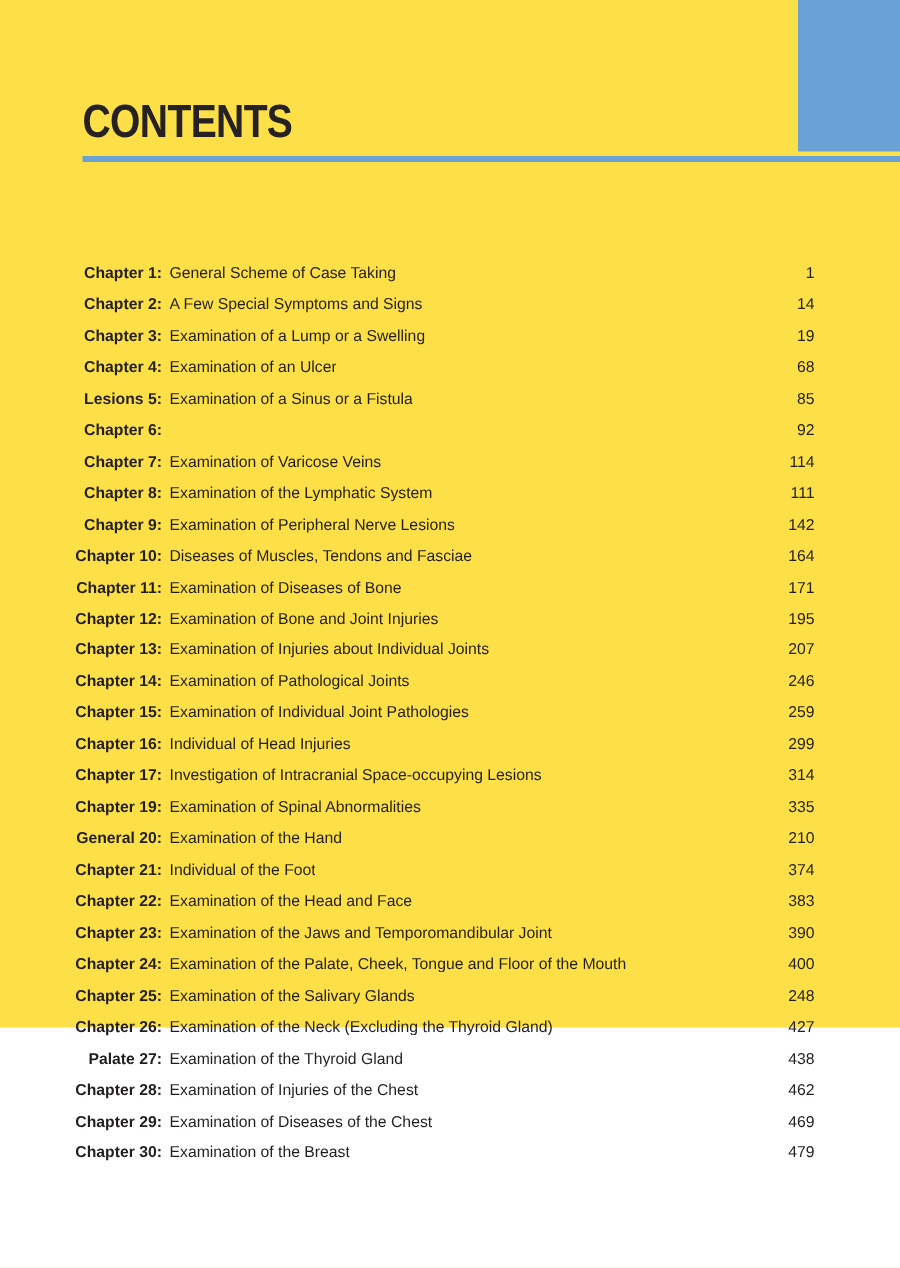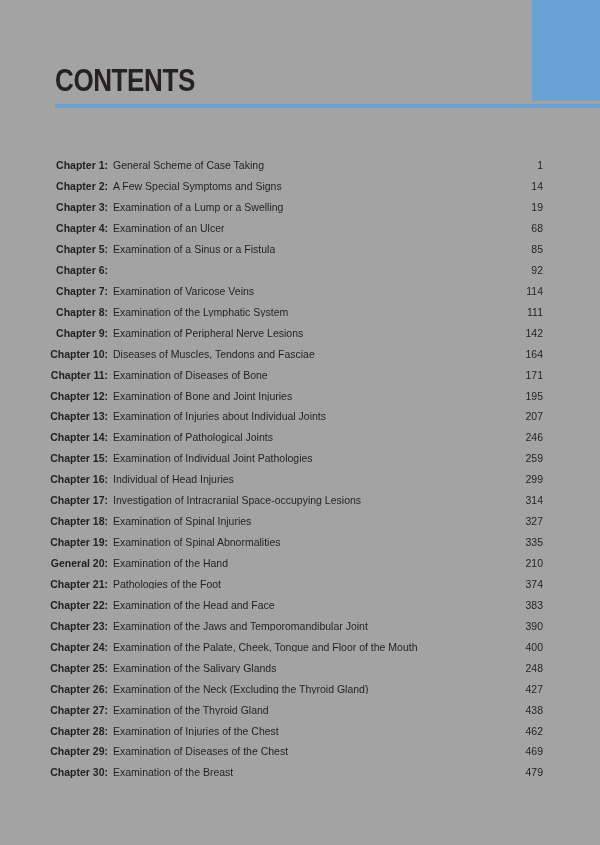--- a/index.html
+++ b/index.html
@@ -11,22 +11,22 @@
     width: 600px;
     height: 845px;
     background: #ffffff;
     font-family: "Liberation Sans", sans-serif;
     color: var(--ink);
     overflow: hidden;
   }
   .page {
     position: relative;
     width: 600px;
-    height: 845px;
-    background: #a3a3a3;
+    height: 685px;
+    background: #fde047;
   }
   
   .corner-block {
     position: absolute;
     top: 0;
     left: 532px;
     width: 68px;
     height: 101px;
     background: var(--accent);
   }
@@ -48,21 +48,21 @@
     position: absolute;
     top: 104px;
     left: 55px;
     right: 0;
     height: 4px;
     background: var(--accent);
   }
   
   .toc {
     position: absolute;
-    top: 155px;
+    top: 172px;
     left: 40px;
     right: 57px;
   }
   .toc-row {
     display: flex;
     align-items: center;
     height: 20.95px;
     font-size: 10.5px;
     line-height: 1;
     white-space: nowrap;
@@ -114,21 +114,21 @@
     <span class="toc-page">19</span>
   </div>
 
   <div class="toc-row">
     <span class="toc-label">Chapter 4:</span>
     <span class="toc-title">Examination of an Ulcer</span>
     <span class="toc-page">68</span>
   </div>
 
   <div class="toc-row">
-    <span class="toc-label">Chapter 5:</span>
+    <span class="toc-label">Lesions 5:</span>
     <span class="toc-title">Examination of a Sinus or a Fistula</span>
     <span class="toc-page">85</span>
   </div>
 
   <div class="toc-row">
     <span class="toc-label">Chapter 6:</span>
     <span class="toc-page">92</span>
   </div>
 
   <div class="toc-row">
@@ -190,41 +190,36 @@
     <span class="toc-title">Individual of Head Injuries</span>
     <span class="toc-page">299</span>
   </div>
 
   <div class="toc-row">
     <span class="toc-label">Chapter 17:</span>
     <span class="toc-title">Investigation of Intracranial Space-occupying Lesions</span>
     <span class="toc-page">314</span>
   </div>
 
-  <div class="toc-row">
-    <span class="toc-label">Chapter 18:</span>
-    <span class="toc-title">Examination of Spinal Injuries</span>
-    <span class="toc-page">327</span>
-  </div>
 
   <div class="toc-row">
     <span class="toc-label">Chapter 19:</span>
     <span class="toc-title">Examination of Spinal Abnormalities</span>
     <span class="toc-page">335</span>
   </div>
 
   <div class="toc-row">
     <span class="toc-label">General 20:</span>
     <span class="toc-title">Examination of the Hand</span>
     <span class="toc-page">210</span>
   </div>
 
   <div class="toc-row">
     <span class="toc-label">Chapter 21:</span>
-    <span class="toc-title">Pathologies of the Foot</span>
+    <span class="toc-title">Individual of the Foot</span>
     <span class="toc-page">374</span>
   </div>
 
   <div class="toc-row">
     <span class="toc-label">Chapter 22:</span>
     <span class="toc-title">Examination of the Head and Face</span>
     <span class="toc-page">383</span>
   </div>
 
   <div class="toc-row">
@@ -245,21 +240,21 @@
     <span class="toc-page">248</span>
   </div>
 
   <div class="toc-row">
     <span class="toc-label">Chapter 26:</span>
     <span class="toc-title">Examination of the Neck (Excluding the Thyroid Gland)</span>
     <span class="toc-page">427</span>
   </div>
 
   <div class="toc-row">
-    <span class="toc-label">Chapter 27:</span>
+    <span class="toc-label">Palate 27:</span>
     <span class="toc-title">Examination of the Thyroid Gland</span>
     <span class="toc-page">438</span>
   </div>
 
   <div class="toc-row">
     <span class="toc-label">Chapter 28:</span>
     <span class="toc-title">Examination of Injuries of the Chest</span>
     <span class="toc-page">462</span>
   </div>
 

